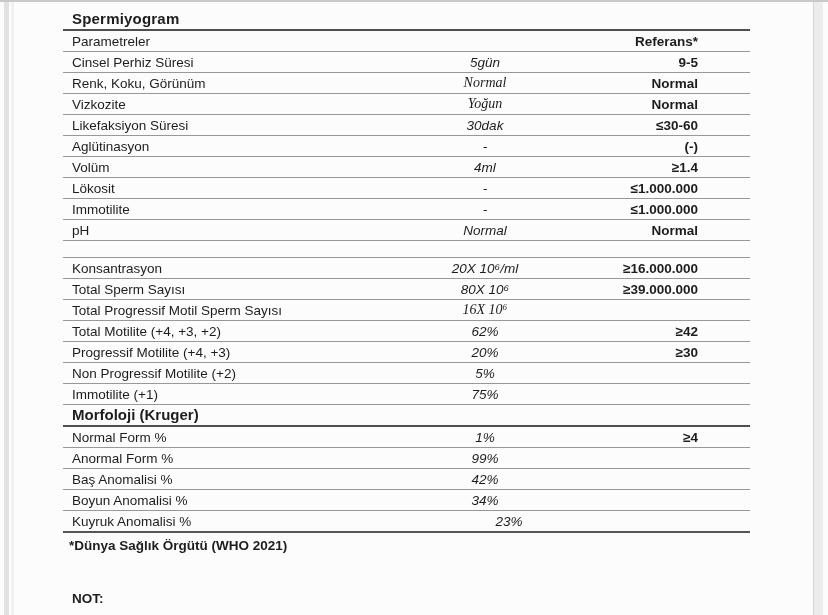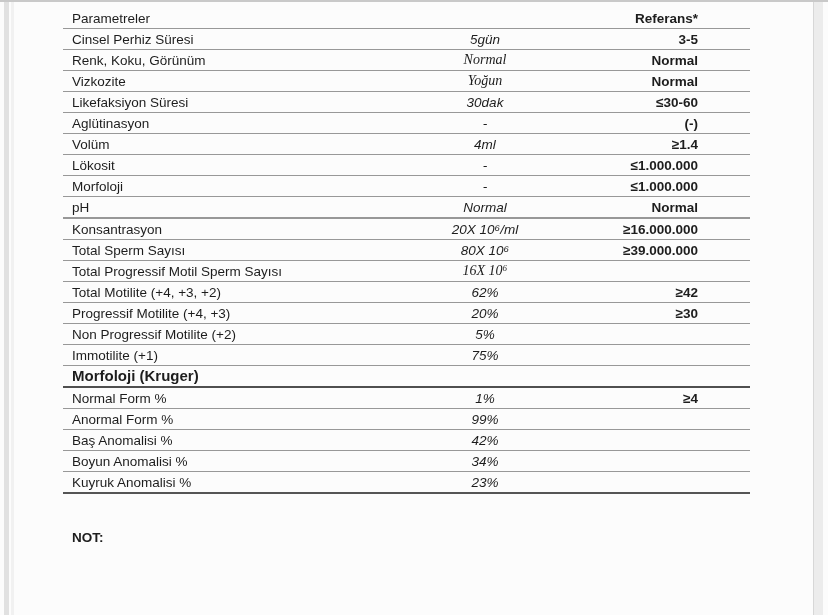--- a/index.html
+++ b/index.html
@@ -30,54 +30,55 @@
   .trow {
     display:grid; grid-template-columns:351px 142px 142px 52px;
     align-items:center; height:20px; border-bottom:1.5px solid #989898;
     font-size:13.5px;
   }
   .trow .c-label { padding-left:9px; white-space:nowrap; }
   .trow .c-value { text-align:center; white-space:nowrap;font-style:italic; }
   .trow .c-ref   { text-align:right; font-weight:bold; white-space:nowrap; }
   .c-value.serif { font-family:"Liberation Serif", serif; font-size:14px; }
 
-  .section-b { border-top:1.5px solid #989898; }
-  .section-c .trow:last-child { border-bottom:2px solid #555555; }
+  .section-b { margin-top:16px; border-top:1.5px solid #989898; }
+  .section-c .trow:last-child { border-bottom:2px solid #555555;gap:24px; }
 
   .footnote, .note-label {
     font-size:13.5px; font-weight:bold; line-height:19px; padding-left:6px;
   }
   .footnote { margin-top:3px; }
   .note-label { padding-left:9px;margin-top:34px; }
 </style>
 </head>
 <body>
 
 <div class="page">
   <div class="edge-top"></div>
   <div class="edge-left1"></div>
   <div class="edge-left2"></div>
   <div class="edge-right1"></div>
   <div class="edge-right2"></div>
 
   <div class="doc">
 
+    <div class="doc-title">Spermiyogram</div>
 
     <div class="trow">
       <div class="c-label">Parametreler</div>
       <div class="c-value"></div>
       <div class="c-ref">Referans*</div>
       <div></div>
     </div>
 
     <div class="section-a">
   <div class="trow">
     <div class="c-label">Cinsel Perhiz Süresi</div>
     <div class="c-value">5gün</div>
-    <div class="c-ref">3-5</div>
+    <div class="c-ref">9-5</div>
     <div></div>
   </div>
 
   <div class="trow">
     <div class="c-label">Renk, Koku, Görünüm</div>
     <div class="c-value serif">Normal</div>
     <div class="c-ref">Normal</div>
     <div></div>
   </div>
 
@@ -110,21 +111,21 @@
   </div>
 
   <div class="trow">
     <div class="c-label">Lökosit</div>
     <div class="c-value">-</div>
     <div class="c-ref">≤1.000.000</div>
     <div></div>
   </div>
 
   <div class="trow">
-    <div class="c-label">Morfoloji</div>
+    <div class="c-label">Immotilite</div>
     <div class="c-value">-</div>
     <div class="c-ref">≤1.000.000</div>
     <div></div>
   </div>
 
   <div class="trow">
     <div class="c-label">pH</div>
     <div class="c-value">Normal</div>
     <div class="c-ref">Normal</div>
     <div></div>
@@ -213,15 +214,16 @@
   </div>
 
   <div class="trow">
     <div class="c-label">Kuyruk Anomalisi %</div>
     <div class="c-value">23%</div>
     <div class="c-ref"></div>
     <div></div>
   </div>
 </div>
 
+    <div class="footnote">*Dünya Sağlık Örgütü (WHO 2021)</div>
     <div class="note-label">NOT:</div>
   </div>
 </div>
 
 </body></html>

